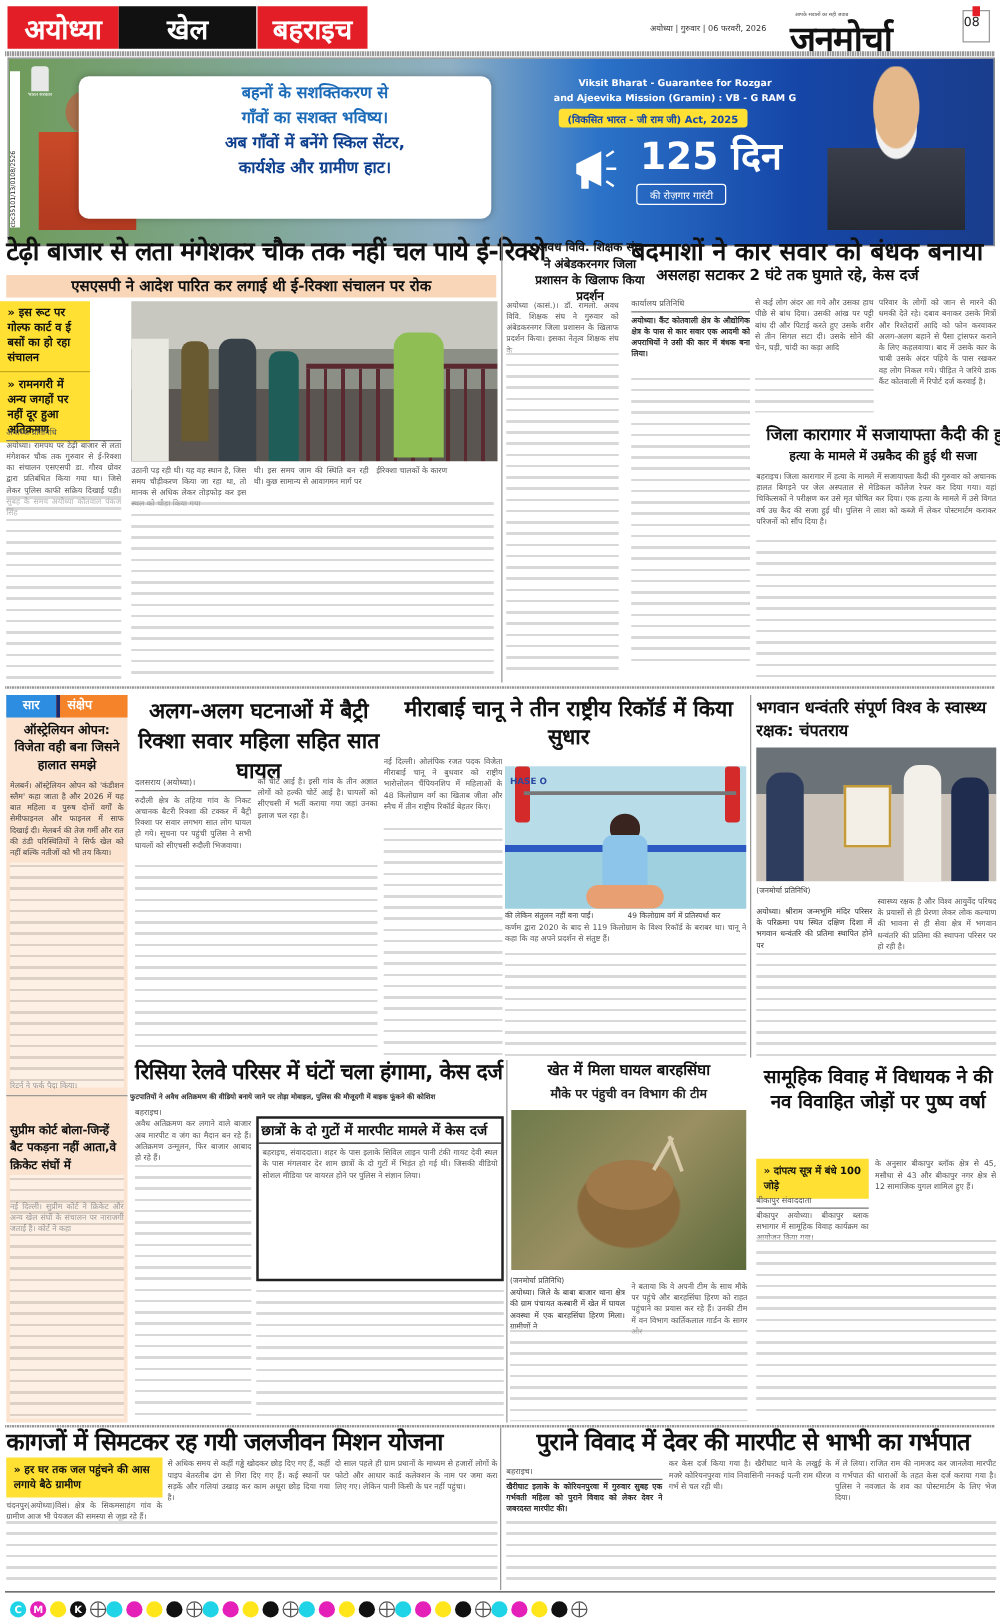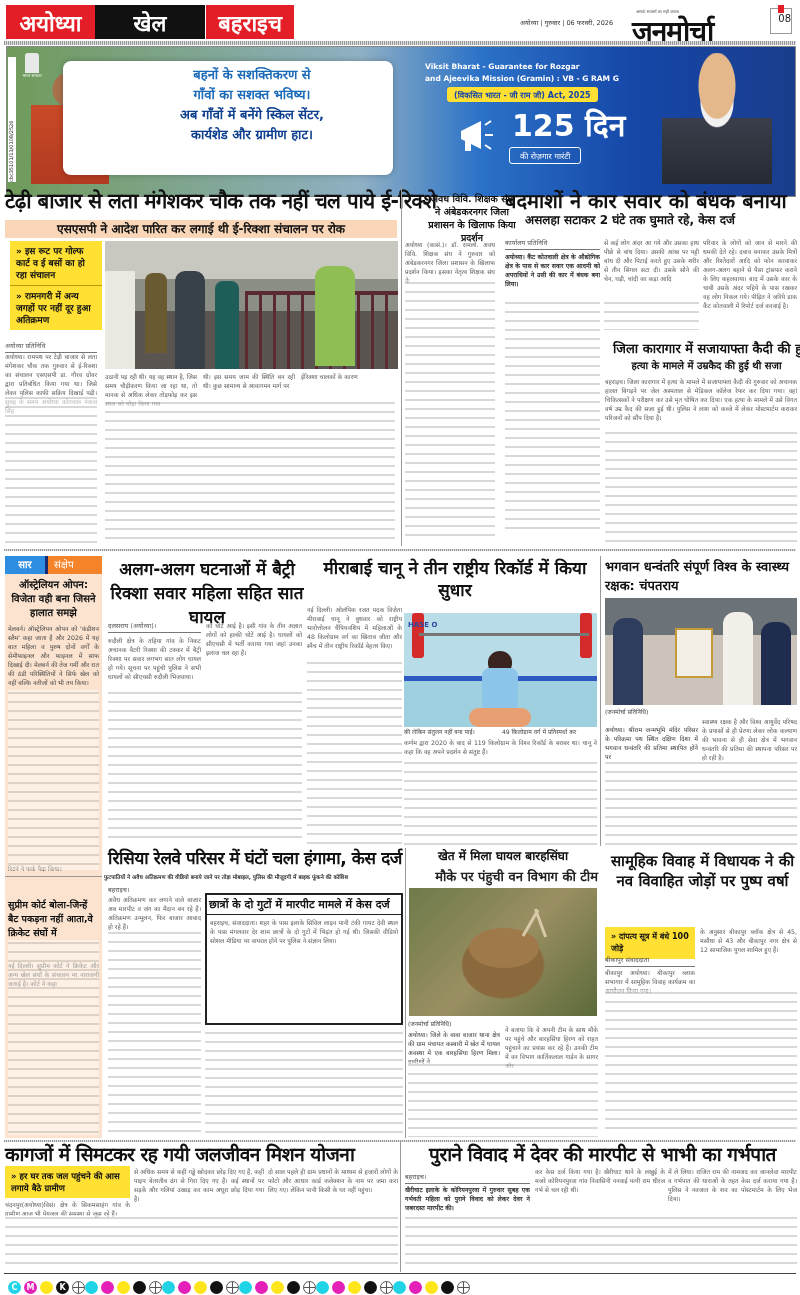--- a/index.html
+++ b/index.html
@@ -28,61 +28,61 @@
     </div>
   <div class="hdr-tab" style="left:95px;width:110px;background:#111">
       <span>खेल</span>
     </div>
   <div class="hdr-tab" style="left:206px;width:88px;background:#e41e26">
       <span>बहराइच</span>
     </div>
   <div class="abs" style="left:520px;top:18px;font-size:6.5px;color:#333">अयोध्या | गुरुवार | 06 फरवरी, 2026</div>
   <div class="abs" style="left:636px;top:9px;font-size:4px;color:#444">आपके सवालों का सही जवाब</div>
   <div class="abs" style="left:632px;top:11px;font-size:28px;font-weight:bold;color:#111;letter-spacing:-1px">जनमोर्चा</div>
-  <div class="abs" style="left:770px;top:8px;width:22px;height:26px;border:1px solid #999;text-align:right">
+  <div class="abs" style="left:770px;top:8px;width:22px;height:26px;border:1px solid #999;text-align:left">
     <div style="width:6px;height:8px;background:#e41e26;margin:-4px auto 0"></div>
     <div style="font-size:10px;color:#222">08</div>
   </div>
 </div>
 <div class="rule" style="top:41px"></div>
 
 <div class="abs" style="left:6px;top:46px;width:790px;height:151px;border:1px solid #888;background:linear-gradient(90deg,#6f9b5a 0%,#8fb0c4 45%,#2b72c8 60%,#1546a8 80%,#1a3d8c 100%);overflow:hidden">
   <div class="abs" style="left:1px;top:10px;width:8px;height:125px;font-size:5px;color:#222;writing-mode:vertical-rl;transform:rotate(180deg);background:#fff">cbc35101/13/0108/2526</div>
   <div class="abs" style="left:14px;top:6px;width:22px;height:34px;color:#fff;font-size:4px;text-align:center">
     <div style="width:14px;height:20px;margin:0 auto;background:#e8e8e8;border-radius:3px 3px 0 0"></div>
     <span>भारत सरकार</span>
   </div>
   <div class="abs" style="left:24px;top:6px;width:78px;height:131px;background:radial-gradient(circle at 50% 28%,#a9704c 0 17px,transparent 18px),linear-gradient(180deg,transparent 0 40%,#c94a28 40%,#b23a20 100%)"></div>
   <div class="abs" style="left:56px;top:14px;width:330px;height:114px;background:#fff;border-radius:8px;box-shadow:0 0 6px rgba(0,0,0,.25)"></div>
   <div class="abs" style="left:100px;top:18px;width:290px;text-align:center;color:#1c6bb8;font-weight:bold;font-size:13px;line-height:20px">
     <div>बहनों के सशक्तिकरण से</div>
     <div>गाँवों का सशक्त भविष्य।</div>
     <div style="color:#0d3f8e">अब गाँवों में बनेंगे स्किल सेंटर,</div>
     <div style="color:#0d3f8e">कार्यशेड और ग्रामीण हाट।</div>
   </div>
-  <div class="abs" style="left:418px;top:14px;width:230px;color:#fff;font-weight:bold;font-size:7.5px;line-height:12px">
+  <div class="abs" style="left:418px;top:14px;width:230px;text-align:center;color:#fff;font-weight:bold;font-size:7.5px;line-height:12px">
     <div>Viksit Bharat - Guarantee for Rozgar</div>
     <div>and Ajeevika Mission (Gramin) : VB - G RAM G</div>
   </div>
   <div class="abs" style="left:440px;top:40px;padding:2px 7px;background:#ffe033;color:#1546a8;font-weight:bold;font-size:8px;border-radius:3px">(विकसित भारत - जी राम जी) Act, 2025</div>
   <div class="abs" style="left:448px;top:66px;width:44px;height:44px">
     <svg width="44" height="44" viewBox="0 0 44 44">
         <path d="M6 18 L26 8 L26 36 L6 26 Z" fill="#fff"></path>
         <rect x="10" y="26" width="6" height="12" fill="#fff"></rect>
         <path d="M30 12 L36 8 M30 22 L38 22 M30 32 L36 36" stroke="#fff" stroke-width="2"></path>
       </svg>
   </div>
   <div class="abs" style="left:505px;top:62px;color:#fff;font-weight:bold;font-size:30px;line-height:34px">125 दिन</div>
   <div class="abs" style="left:502px;top:100px;padding:2px 10px;border:1px solid #fff;color:#fff;font-size:8px;border-radius:3px">की रोज़गार गारंटी</div>
   <div class="abs" style="left:655px;top:6px;width:110px;height:131px;background:radial-gradient(ellipse at 50% 25%,#e4b88a 0 18px,transparent 19px),radial-gradient(ellipse at 50% 38%,#f1f1f1 0 16px,transparent 17px),linear-gradient(180deg,transparent 0 50%,#3a3e4a 50%,#262a33 100%)"></div>
 </div>
 
 <div class="abs hl" style="left:5px;top:190px;width:395px;font-size:20.5px;white-space:nowrap;letter-spacing:-0.6px">टेढ़ी बाजार से लता मंगेशकर चौक तक नहीं चल पाये ई-रिक्शे</div>
 <div class="abs" style="left:5px;top:220px;width:392px;height:18px;background:#f9d6b7;font-size:12px;font-weight:bold;text-align:center;line-height:18px;color:#111">एसएसपी ने आदेश पारित कर लगाई थी ई-रिक्शा संचालन पर रोक</div>
-<div class="abs" style="left:10px;top:241px;width:92px">
+<div class="abs" style="left:0;top:241px;width:72px">
   <div class="hlbox" style="border-bottom:1px solid #b89b00"><span>» </span><span>इस रूट पर गोल्फ कार्ट व ई बसों का हो रहा संचालन</span></div>
   <div class="hlbox"><span>» </span><span>रामनगरी में अन्य जगहों पर नहीं दूर हुआ अतिक्रमण</span></div>
 </div>
 <div class="abs photo" style="left:105px;top:241px;width:293px;height:128px;background:linear-gradient(180deg,#c8c8c0 0 30%,#8b8f85 30% 55%,#5a5550 55% 100%)">
   <div class="abs" style="left:0;top:30px;width:30px;height:98px;background:#e9e9e2"></div>
   <div class="abs" style="left:40px;top:32px;width:22px;height:80px;background:#6a5a32;border-radius:8px 8px 0 0"></div>
   <div class="abs" style="left:70px;top:30px;width:30px;height:98px;background:#384048;border-radius:10px 10px 0 0"></div>
   <div class="abs" style="left:110px;top:40px;width:24px;height:88px;background:#1f5e58;border-radius:8px 8px 0 0"></div>
   <div class="abs" style="left:140px;top:50px;width:153px;height:78px;background:repeating-linear-gradient(90deg,#5b2a30 0 3px,transparent 3px 14px);border-top:4px solid #5b2a30"></div>
   <div class="abs" style="left:210px;top:25px;width:40px;height:100px;background:#8fbf54;border-radius:12px 12px 0 0"></div>
@@ -112,21 +112,21 @@
 <div class="abs hl" style="left:613px;top:342px;width:187px;font-size:13px;text-align:center;white-space:nowrap">जिला कारागार में सजायाफ्ता कैदी की हुई मौत</div>
 <div class="abs hl" style="left:613px;top:360px;width:187px;font-size:10px;text-align:center;white-space:nowrap">हत्या के मामले में उम्रकैद की हुई थी सजा</div>
 <div class="abs body-text" style="left:605px;top:377px;width:192px;height:165px">बहराइच। जिला कारागार में हत्या के मामले में सजायाफ्ता कैदी की गुरुवार को अचानक हालत बिगड़ने पर जेल अस्पताल से मेडिकल कॉलेज रेफर कर दिया गया। वहां चिकित्सकों ने परीक्षण कर उसे मृत घोषित कर दिया। एक हत्या के मामले में उसे विगत वर्ष उम्र कैद की सजा हुई थी। पुलिस ने लाश को कब्जे में लेकर पोस्टमार्टम कराकर परिजनों को सौंप दिया है।</div>
 <div class="abs lines" style="left:605px;top:430px;width:192px;height:112px;opacity:.55"></div>
 
 <div class="rule" style="top:549px;height:2px"></div>
 
 <div class="abs" style="left:5px;top:556px;width:97px;height:582px;background:#fbe3cf">
   <div style="display:flex;height:18px">
     <div style="width:40px;background:#2d8de0;color:#fff;font-weight:bold;font-size:10px;text-align:center;line-height:18px">सार</div>
-    <div style="flex:1;background:#f5832a;color:#fff;font-weight:normal;font-size:10px;padding-left:6px;line-height:18px;border-left:3px solid #1a2a70">संक्षेप</div>
+    <div style="flex:1;background:#f5832a;color:#fff;font-weight:bold;font-size:10px;padding-left:6px;line-height:18px;border-left:3px solid #1a2a70">संक्षेप</div>
   </div>
   <div class="hl" style="font-size:10px;text-align:center;padding:4px 3px;line-height:14px">ऑस्ट्रेलियन ओपन: विजेता वही बना जिसने हालात समझे</div>
   <div class="body-text" style="padding:0 3px;height:240px;color:#444">मेलबर्न। ऑस्ट्रेलियन ओपन को 'कंडीशन स्लैम' कहा जाता है और 2026 में यह बात महिला व पुरुष दोनों वर्गों के सेमीफाइनल और फाइनल में साफ दिखाई दी। मेलबर्न की तेज गर्मी और रात की ठंडी परिस्थितियों ने सिर्फ खेल को नहीं बल्कि नतीजों को भी तय किया।</div>
   <div class="body-text" style="padding:0 3px;height:12px;color:#444">रिटर्न ने फर्क पैदा किया।</div>
   <div class="hl" style="font-size:9.5px;padding:21px 3px;line-height:14px;border-top:1px solid #999">सुप्रीम कोर्ट बोला-जिन्हें बैट पकड़ना नहीं आता,वे क्रिकेट संघों में</div>
   <div class="body-text" style="padding:0 3px;height:210px;color:#444">नई दिल्ली। सुप्रीम कोर्ट ने क्रिकेट और अन्य खेल संघों के संचालन पर नाराजगी जताई है। कोर्ट ने कहा</div>
 </div>
 <div class="abs lines" style="left:8px;top:690px;width:91px;height:180px;opacity:.45"></div>
 <div class="abs lines" style="left:8px;top:940px;width:91px;height:195px;opacity:.45"></div>
 
@@ -174,21 +174,21 @@
 
 <div class="abs" style="left:205px;top:893px;width:198px;height:132px;border:2px solid #222">
   <div class="hl" style="font-size:11px;text-align:left;padding:4px 2px 3px;white-space:nowrap;border-bottom:1px solid #222">छात्रों के दो गुटों में मारपीट मामले में केस दर्ज</div>
   <div class="body-text" style="padding:3px;height:100px">बहराइच, संवाददाता। शहर के पास इलाके सिविल लाइन पानी टंकी गायट देवी स्थल के पास मंगलवार देर शाम छात्रों के दो गुटों में भिड़ंत हो गई थी। जिसकी वीडियो सोशल मीडिया पर वायरल होने पर पुलिस ने संज्ञान लिया।</div>
 </div>
 <div class="abs body-text" style="left:205px;top:1030px;width:198px;height:105px"></div>
 <div class="abs lines" style="left:205px;top:1030px;width:198px;height:105px;opacity:.55"></div>
 
 <div class="vdiv" style="left:405px;top:848px;height:290px"></div>
 <div class="abs hl" style="left:408px;top:850px;width:190px;font-size:12px;text-align:center;white-space:nowrap">खेत में मिला घायल बारहसिंघा</div>
-<div class="abs" style="left:408px;top:867px;width:190px;font-size:13px;font-weight:bold;text-align:right;color:#222">मौके पर पंहुची वन विभाग की टीम</div>
+<div class="abs" style="left:408px;top:867px;width:190px;font-size:10px;font-weight:bold;text-align:center;color:#222">मौके पर पंहुची वन विभाग की टीम</div>
 <div class="abs photo" style="left:409px;top:888px;width:188px;height:128px;background:radial-gradient(ellipse at 50% 60%,#8a6a3c 0 40px,transparent 42px),linear-gradient(135deg,#6e7a4a 0%,#9a8f62 50%,#5c6a3a 100%)">
   <div class="abs" style="left:60px;top:40px;width:70px;height:40px;background:#a0794a;border-radius:50%"></div>
   <div class="abs" style="left:120px;top:20px;width:3px;height:30px;background:#d8c9a8;transform:rotate(30deg)"></div>
   <div class="abs" style="left:130px;top:20px;width:3px;height:30px;background:#d8c9a8;transform:rotate(-20deg)"></div>
 </div>
 <div class="abs" style="left:408px;top:1020px;font-size:6px;color:#444">(जनमोर्चा प्रतिनिधि)</div>
 <div class="abs body-text" style="left:408px;top:1030px;width:92px;height:108px;color:#333">अयोध्या। जिले के बाबा बाजार थाना क्षेत्र की ग्राम पंचायत कस्बारी में खेत में घायल अवस्था में एक बारहसिंघा हिरण मिला। ग्रामीणों ने</div>
 <div class="abs body-text" style="left:505px;top:1025px;width:93px;height:113px">ने बताया कि वे अपनी टीम के साथ मौके पर पहुंचे और बारहसिंघा हिरण को राहत पहुंचाने का प्रयास कर रहे हैं। उनकी टीम में वन विभाग कार्तिकलाल गार्डन के सागर और</div>
 <div class="abs lines" style="left:408px;top:1062px;width:190px;height:75px;opacity:.55"></div>
 

